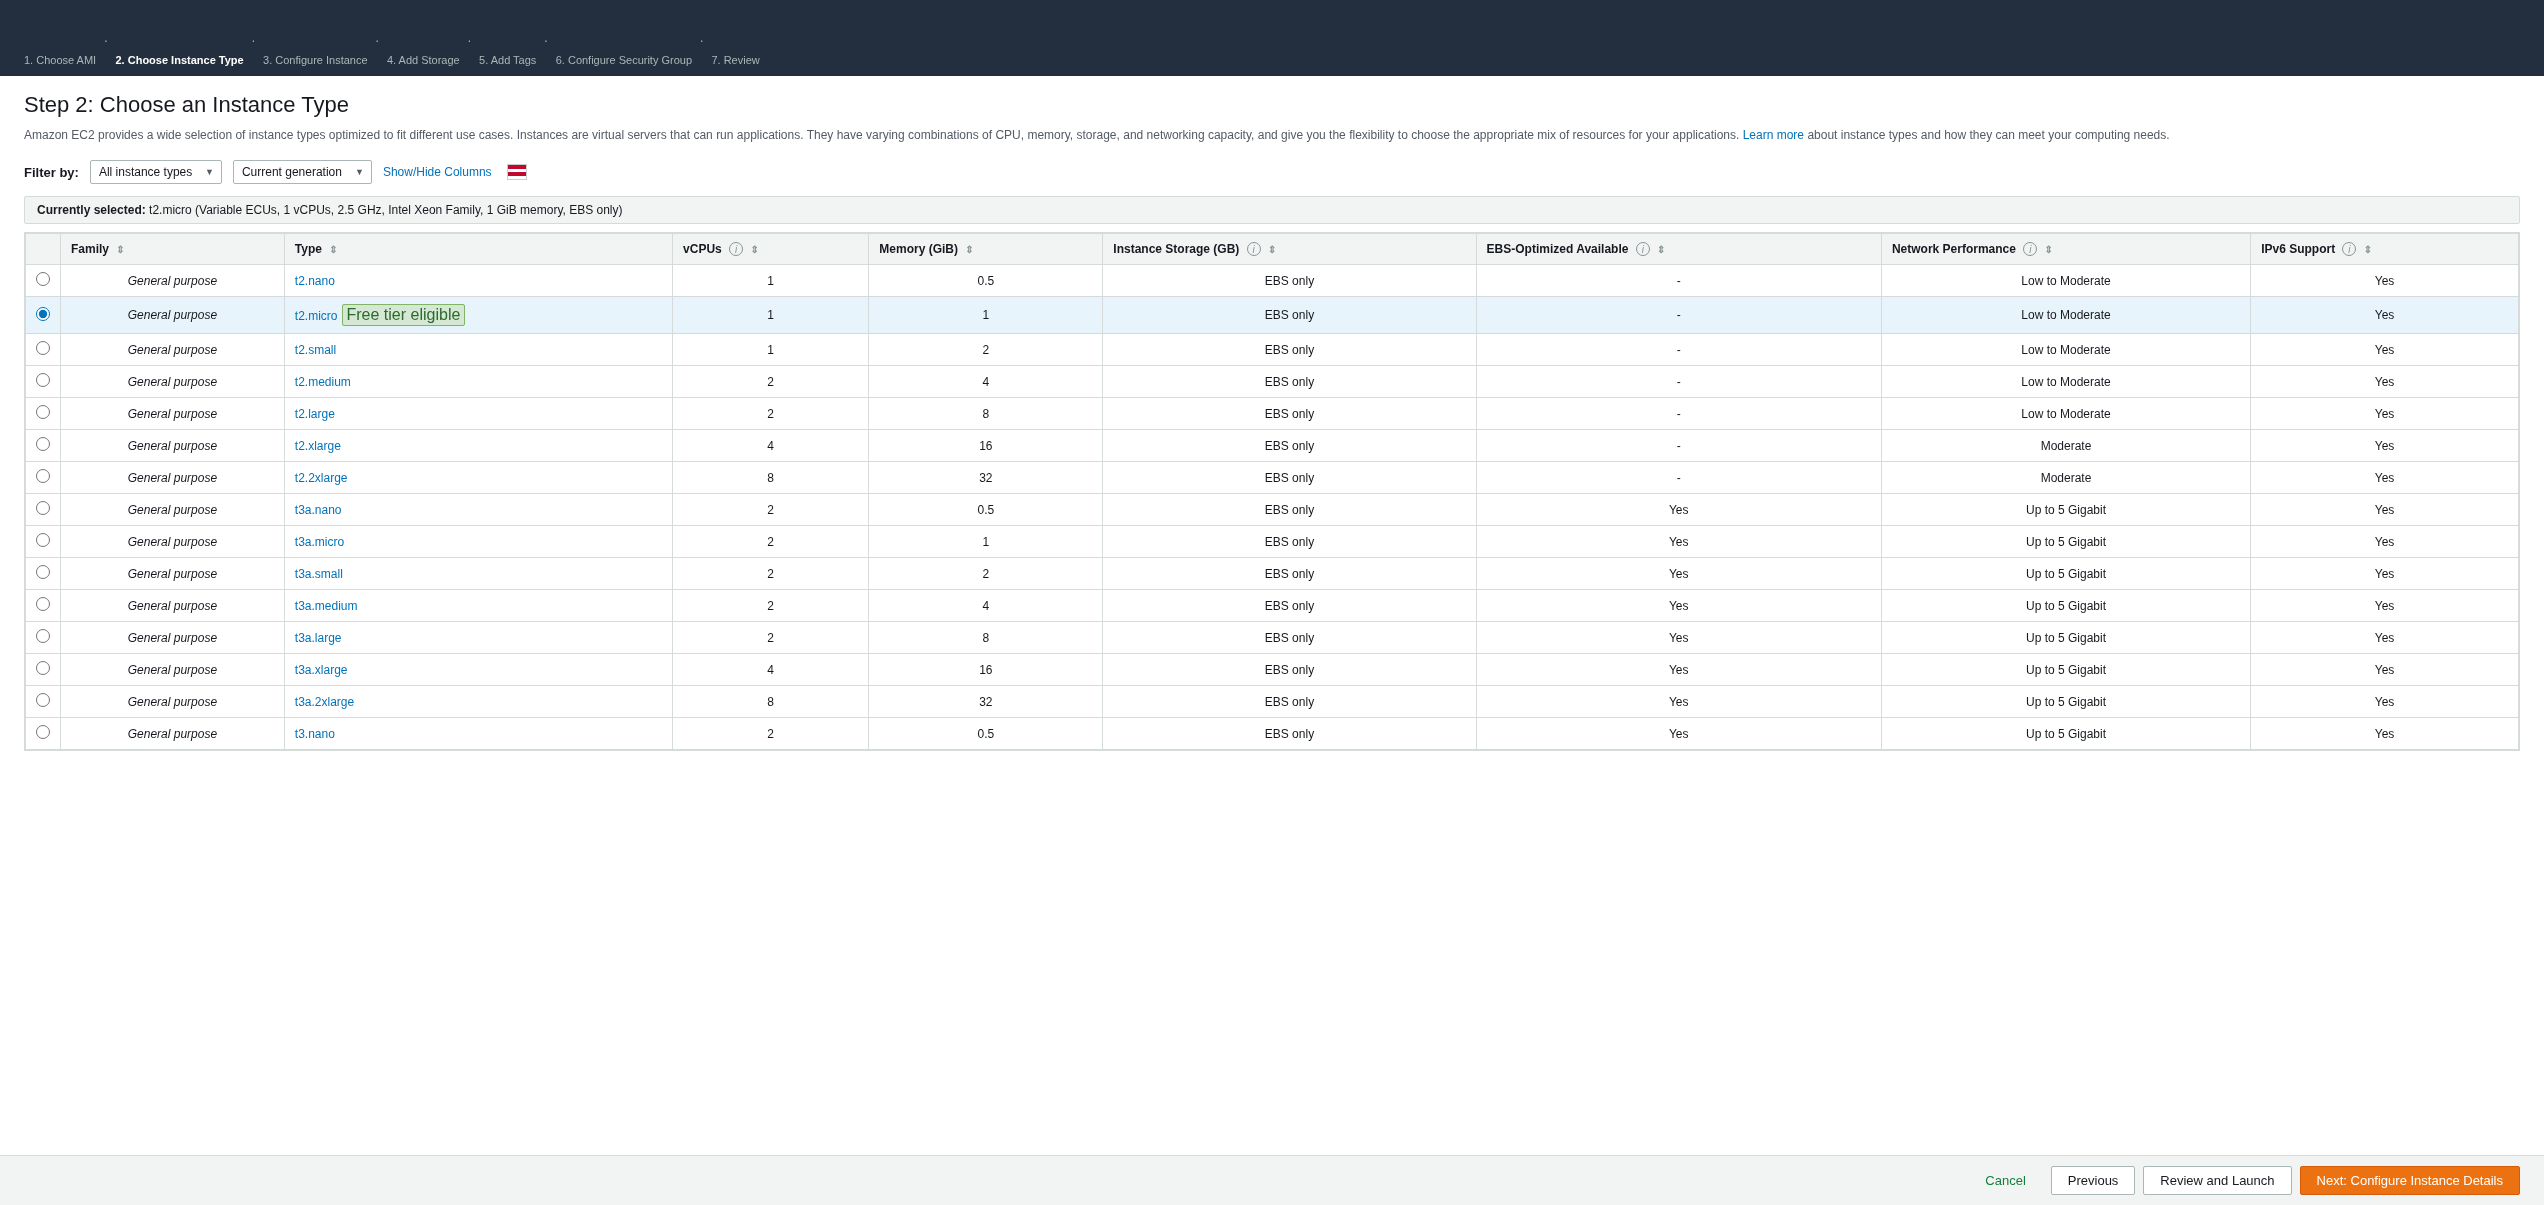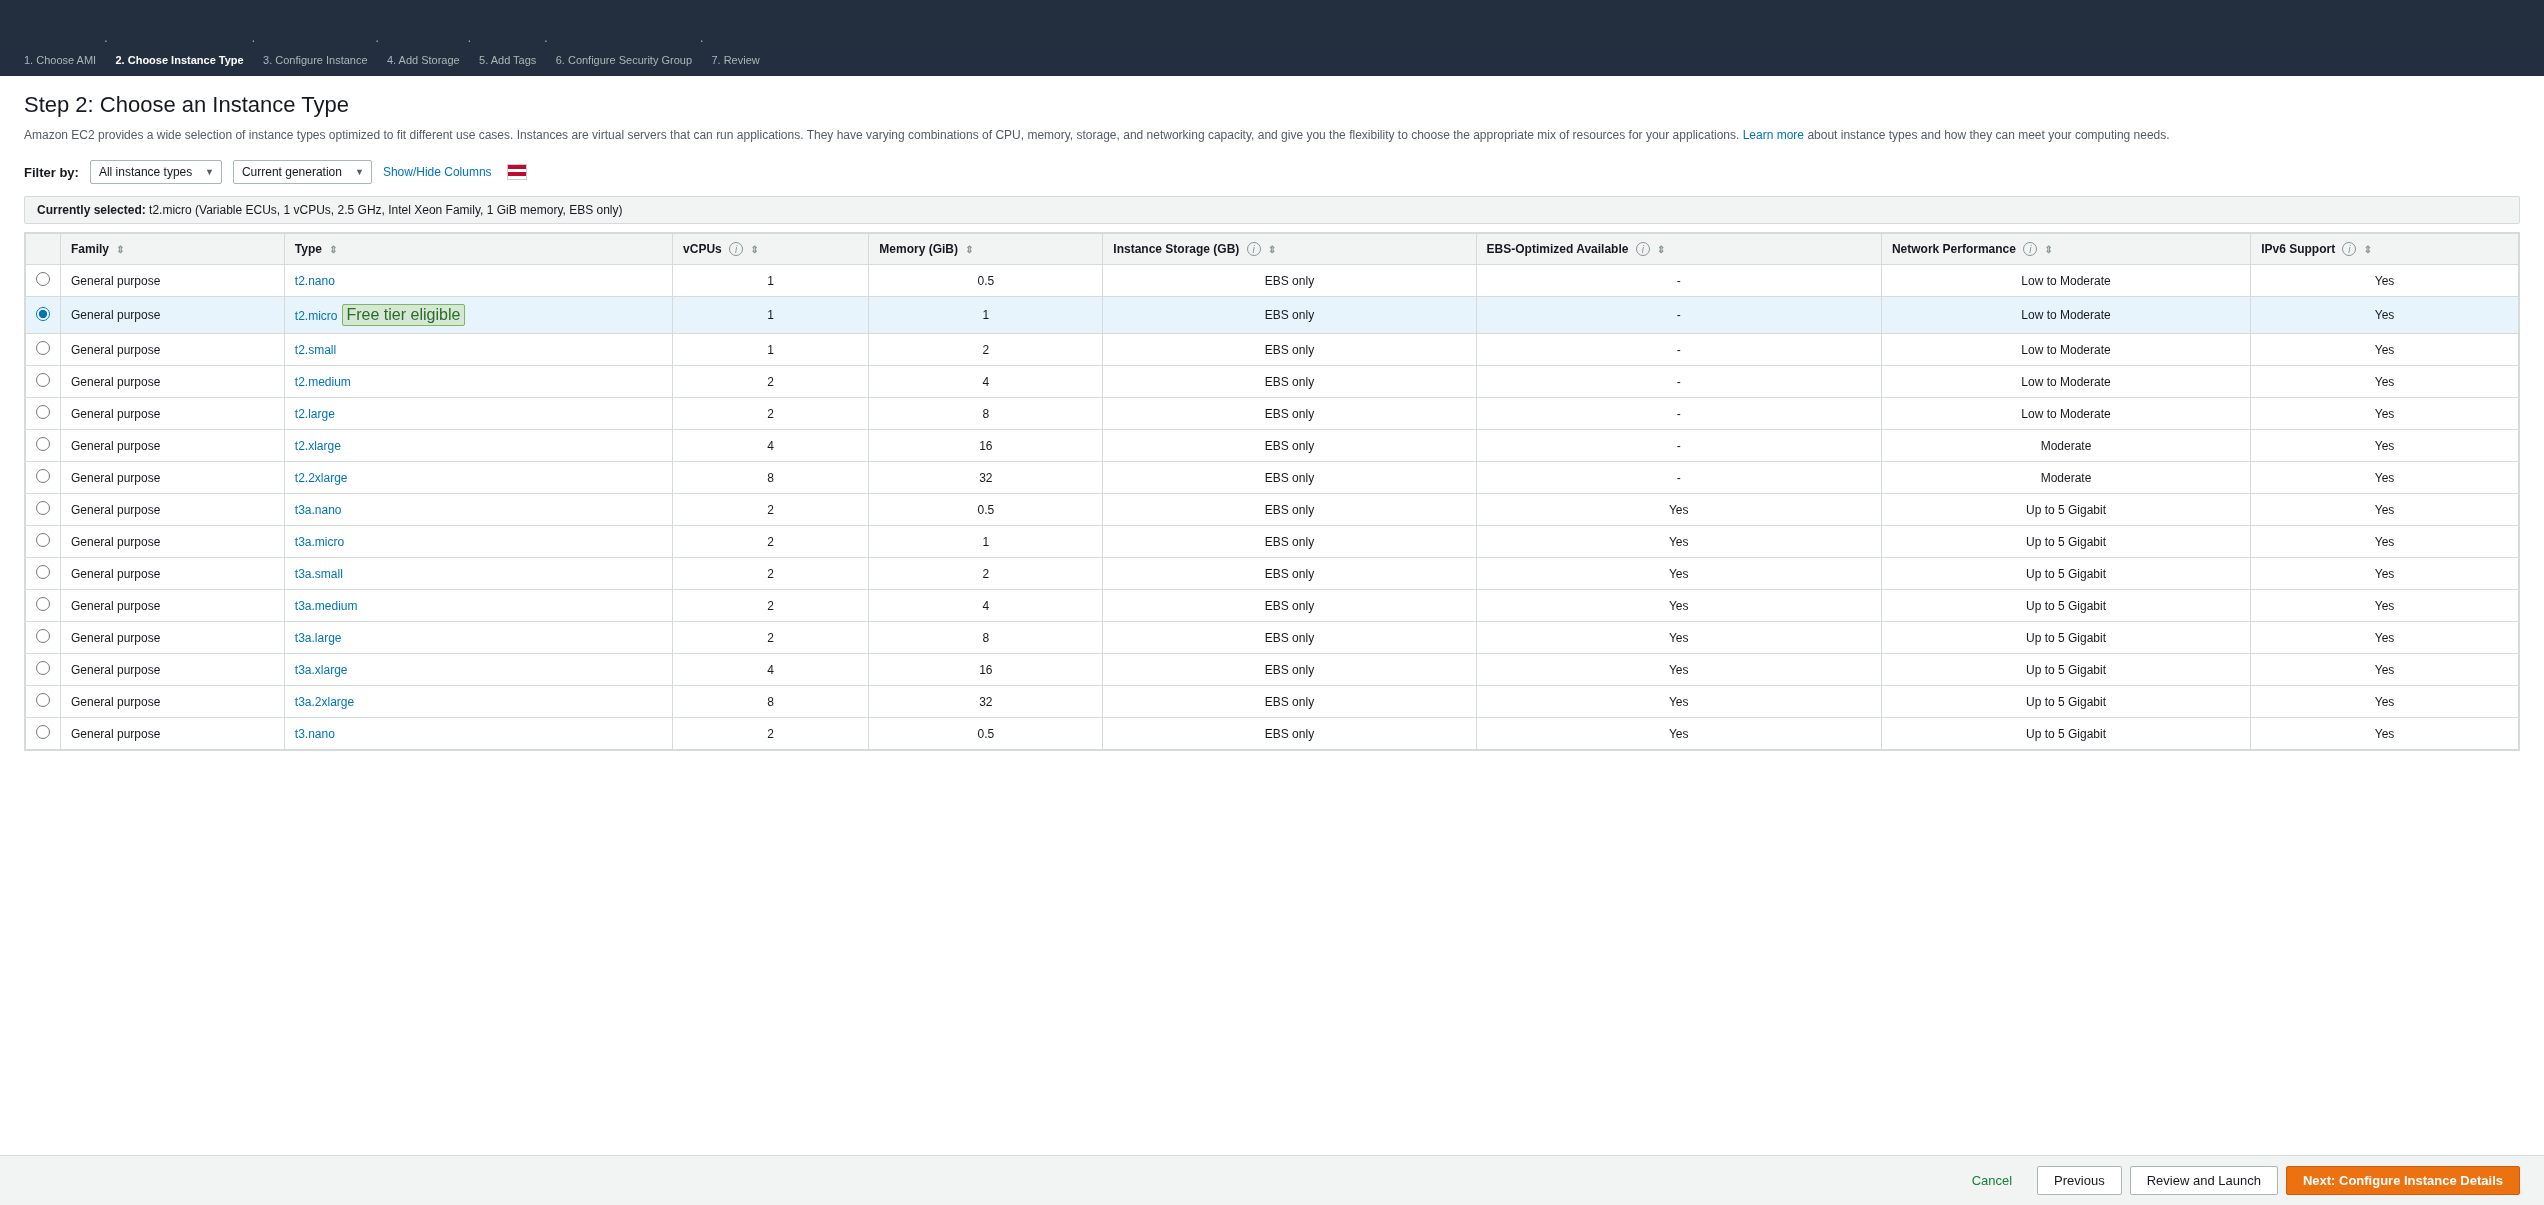--- a/index.html
+++ b/index.html
@@ -170,21 +170,22 @@
       color: #16191f;
       text-align: center;
     }
 
     .instance-table td:first-child {
       text-align: center;
       width: 30px;
     }
 
     .instance-table td:nth-child(2) {
-      text-align: left;
+      text-align: center;
+      font-style: italic;
     }
 
     .instance-table td:nth-child(3) {
       text-align: left;
       color: #0073bb;
       cursor: pointer;
     }
 
     .instance-table tr.selected-row {
       background: #e8f4fb;
@@ -247,21 +248,21 @@
     .btn-secondary {
       background: #fff;
       border-color: #aab7b8;
       color: #16191f;
     }
 
     .btn-primary {
       background: #ec7211;
       border-color: #d45b07;
       color: #fff;
-      font-weight: 700;
+      font-weight: 400;
     }
 
     .btn-review {
       background: #fff;
       border-color: #aab7b8;
       color: #16191f;
     }
 
     .table-container {
       max-height: calc(100vh - 280px);

